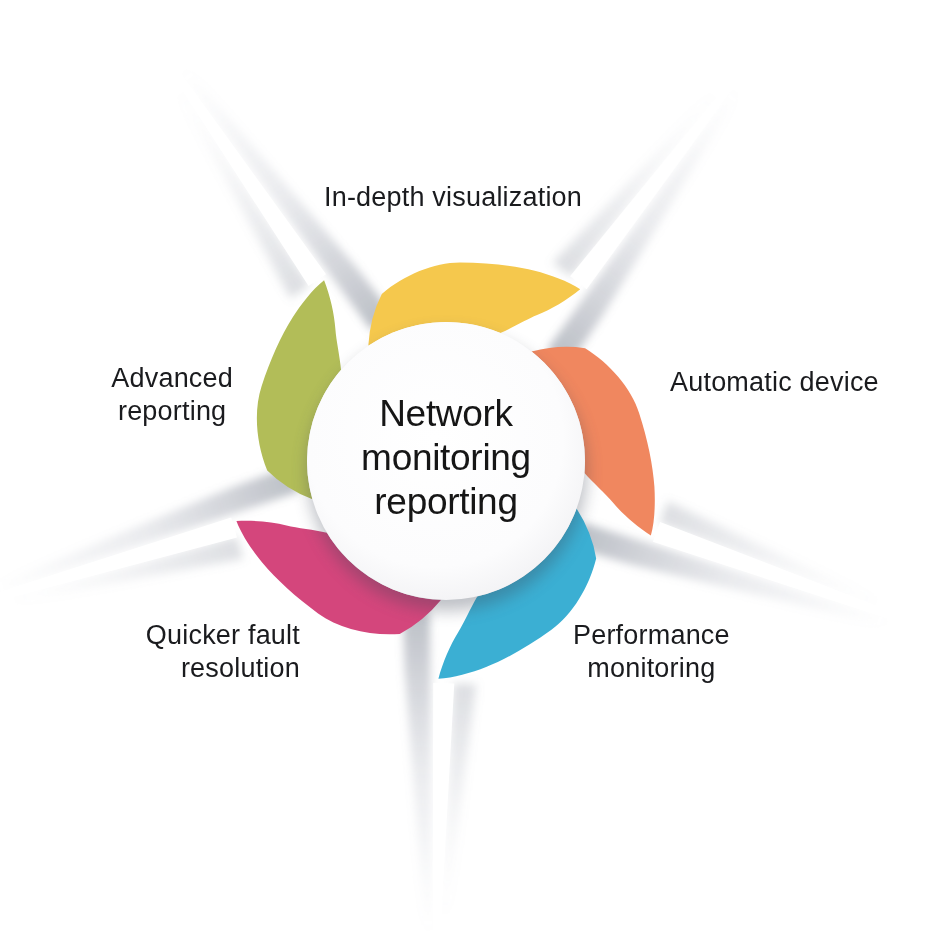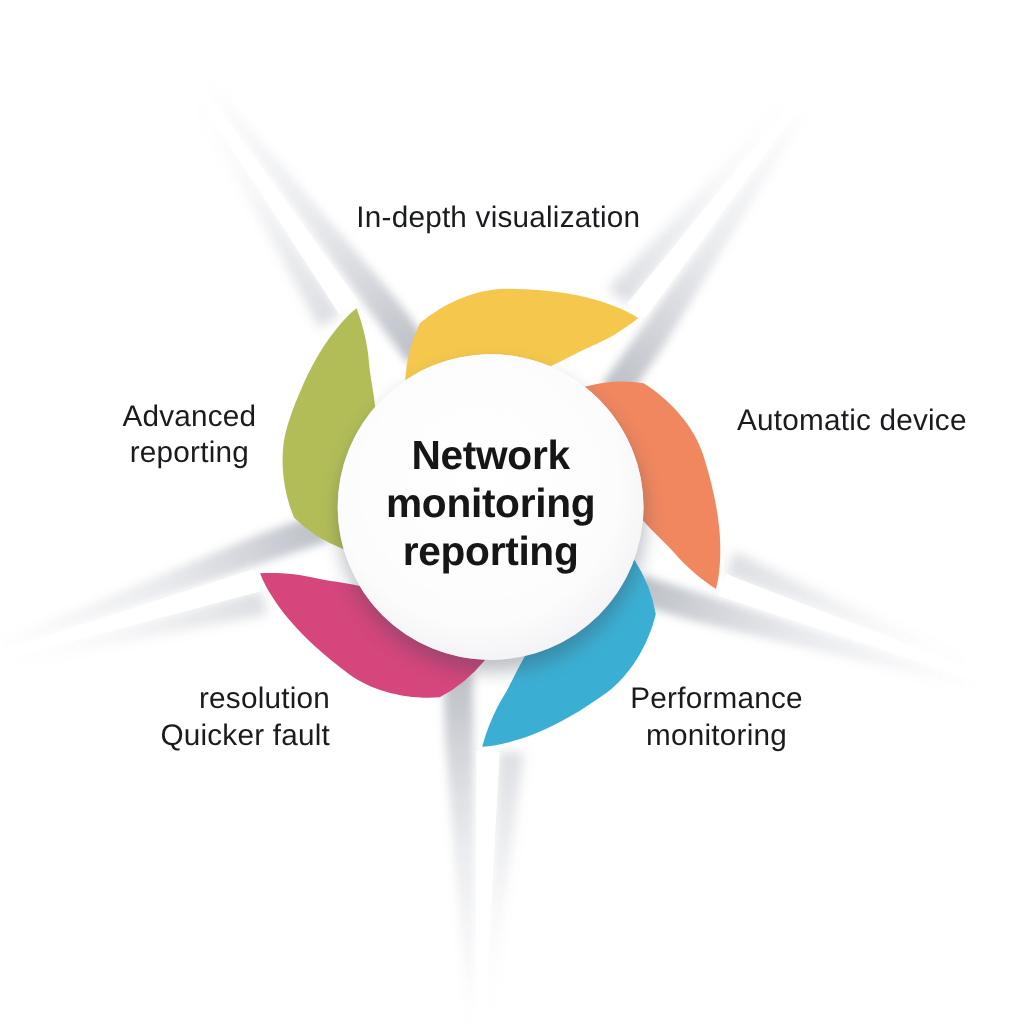--- a/index.html
+++ b/index.html
@@ -9,21 +9,21 @@
   }
   .stage svg{position:absolute;left:0;top:0;}
   .label{position:absolute;font-size:27px;line-height:33px;letter-spacing:.2px;color:#1a1b1e;}
   .label-indepth{left:453px;top:181px;transform:translateX(-50%);white-space:nowrap;text-align:center;}
   .label-auto{left:670px;top:366px;text-align:center;}
   .label-perf{left:573px;top:619px;text-align:center;}
   .label-quicker{right:640px;top:619px;text-align:right;}
   .label-advanced{right:707px;top:362px;text-align:center;}
   .center-title{
     position:absolute;left:296px;top:392px;width:300px;text-align:center;
-    font-size:37px;line-height:44px;font-weight:700;letter-spacing:-.3px;color:#161616;
+    font-size:37px;line-height:44px;font-weight:400;letter-spacing:-.3px;color:#161616;
   }
 </style>
 </head>
 <body>
 
 <div class="stage">
 
   <svg width="940" height="940" viewBox="0 0 940 940">
     <defs>
       <path id="blade" d="M -77.7 -115.2
@@ -105,22 +105,22 @@
   <div class="label label-auto">
     <div>Automatic device</div>
   </div>
 
   <div class="label label-perf">
     <div>Performance</div>
     <div>monitoring</div>
   </div>
 
   <div class="label label-quicker">
+    <div>Quicker fault</div>
     <div>resolution</div>
-    <div>Quicker fault</div>
   </div>
 
   <div class="label label-advanced">
     <div>Advanced</div>
     <div>reporting</div>
   </div>
 
 </div>
 
 </body></html>

